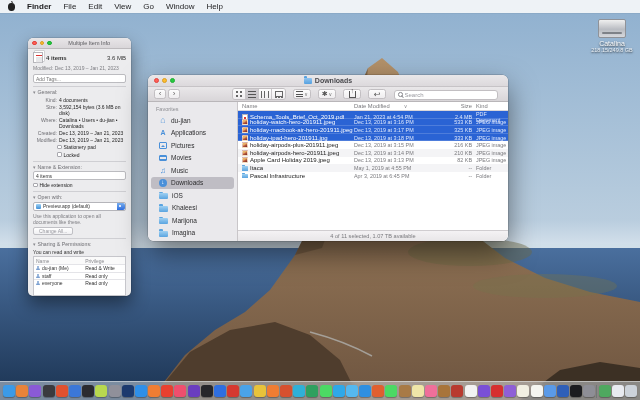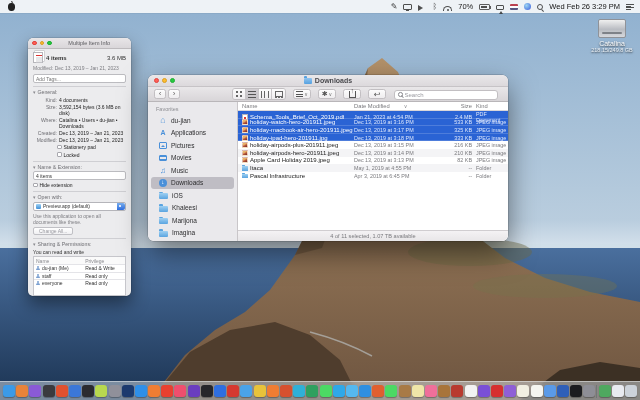--- a/index.html
+++ b/index.html
@@ -206,42 +206,31 @@
   <path d="M295 255 L315 215 L335 160 L352 105 L368 68 L362 125 L342 195 L322 248 Z" fill="#5f4a35" opacity="0.55"></path>
   <ellipse cx="470" cy="252" rx="62" ry="14" fill="#6f6b44" opacity="0.45"></ellipse>
   <ellipse cx="545" cy="286" rx="72" ry="12" fill="#77744b" opacity="0.38"></ellipse>
   <path d="M150 400 L190 352 L230 330 L275 322 L310 335 L340 360 L360 400 Z" fill="#4f3d2d"></path>
   <path d="M310 332 q34 9 62 24" stroke="#cfe0ea" stroke-width="1.5" fill="none" opacity="0.5"></path>
   <path d="M520 400 L560 370 L600 362 L640 368 L640 400 Z" fill="#33291f" opacity="0.85"></path>
 </svg>
 
 <div class="menubar">
   <span class="apple"></span>
+  <span style="display:flex;">
+
+  <span class="mitem bold">Finder</span>
+      <span class="mitem">File</span>
+      <span class="mitem">Edit</span>
+      <span class="mitem">View</span>
+      <span class="mitem">Go</span>
+      <span class="mitem">Window</span>
+      <span class="mitem">Help</span>
+    </span>
   <span class="mspacer"></span>
-  <span class="mright">
-    <span style="display:flex;gap:6px;align-items:center;">
-
-    <span class="mi mi-pencil"></span>
-        <span class="mi mi-display"></span>
-        <span class="mi mi-volume"></span>
-        <span class="mi mi-bluetooth"></span>
-        <span class="mi mi-wifi"></span>
-      </span>
-    <span class="batt-label">70%</span>
-    <span class="mi mi-battery"></span>
-    <span style="display:flex;gap:6px;align-items:center;">
-
-    <span class="mi mi-airplay"></span>
-        <span class="mi mi-keyboard-flag"></span>
-        <span class="mi mi-siri"></span>
-        <span class="mi mi-spotlight"></span>
-      </span>
-    <span class="clock">Wed Feb 26  3:29 PM</span>
-    <span class="mi mi-notification"></span>
-  </span>
 </div>
 
 <div class="desktop-icon">
   <div class="drive"></div>
   <div class="di-label">Catalina</div>
   <div class="di-sub">218.15/249.8 GB</div>
 </div>
 
 <div class="info-window">
   <div class="iw-titlebar">

